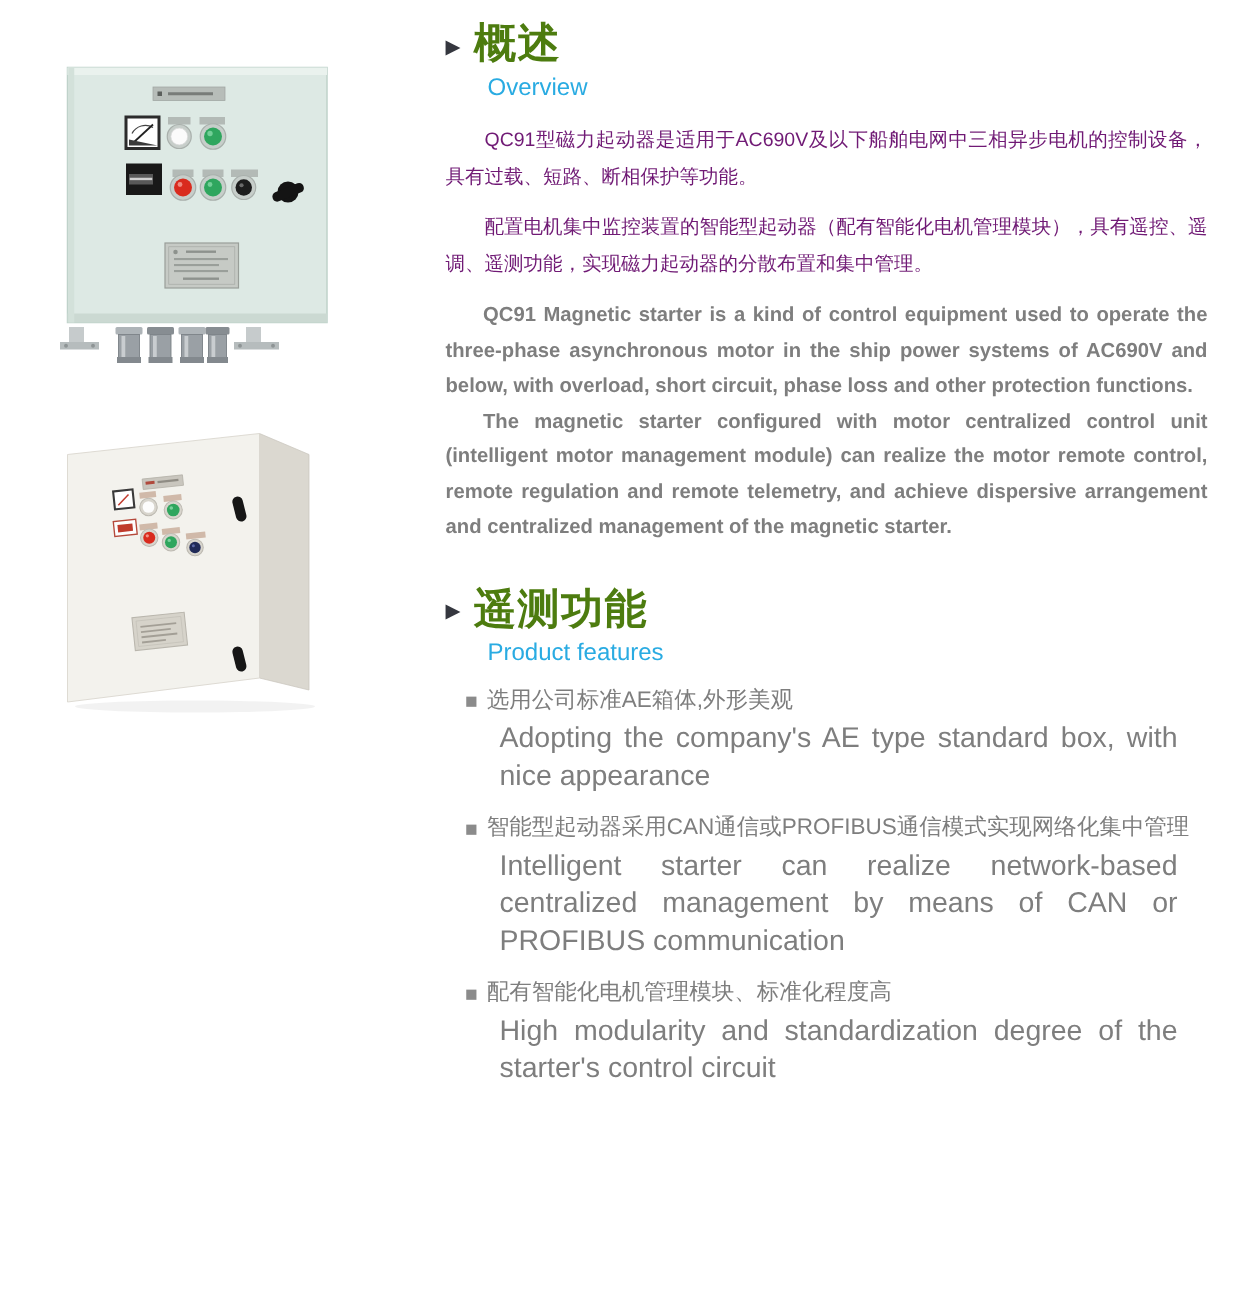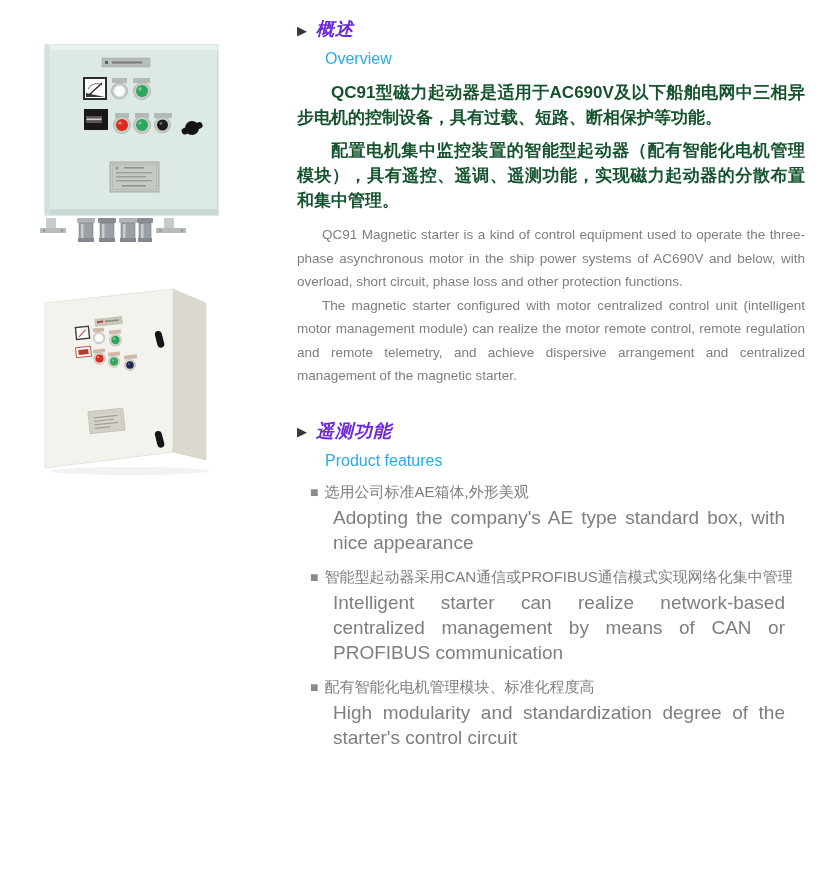--- a/index.html
+++ b/index.html
@@ -8,25 +8,25 @@
     font-family:"Liberation Sans","DejaVu Sans",sans-serif;
   }
   
   .fig{position:absolute;}
   #fig1{left:36px;top:42px;width:190px;height:210px;}
   #fig2{left:30px;top:281px;width:190px;height:200px;}
   
   .right-col{position:absolute;left:297px;top:14px;width:508px;}
   .sec-head{display:flex;align-items:center;gap:9px;}
   .marker{font-size:13px;color:#35373f;line-height:1;transform:translateY(1px);}
-  .sec-title{font-size:18px;font-weight:bold;color:#6d28d9;line-height:30px;letter-spacing:1px;font-style:italic;}
+  .sec-title{font-size:28px;font-weight:bold;color:#4d7c0f;line-height:30px;letter-spacing:1px;}
   .sec-sub{margin-left:28px;margin-top:6px;font-size:16px;color:#29abe2;line-height:18px;}
   .para-block{margin-top:12px;}
-  p.zh{font-size:17px;line-height:25px;color:#14532d;text-align:justify;text-indent:2em;margin:0 0 8px 0;font-weight:bold;}
-  .en-block{margin-top:10px;}
+  p.zh{font-size:13px;line-height:25px;color:#701a75;text-align:justify;text-indent:2em;margin:0 0 8px 0;}
+  .en-block{margin-top:10px;font-weight:bold;}
   p.en{font-size:13.5px;line-height:23.5px;color:#7e7e7e;text-align:justify;text-indent:25px;margin:0;}
   .features-sec{margin-top:28px;}
   .feature{margin-left:13px;margin-top:9px;}
   .feature-zh{font-size:15px;line-height:26px;color:#7e7e7e;display:flex;align-items:center;gap:6px;}
   .sq{font-size:14px;color:#8b8b8b;line-height:1;}
   .feature-en{margin-left:23px;font-size:19px;line-height:25px;color:#7e7e7e;width:452px;text-align:justify;}
 </style>
 </head>
 <body>
 

